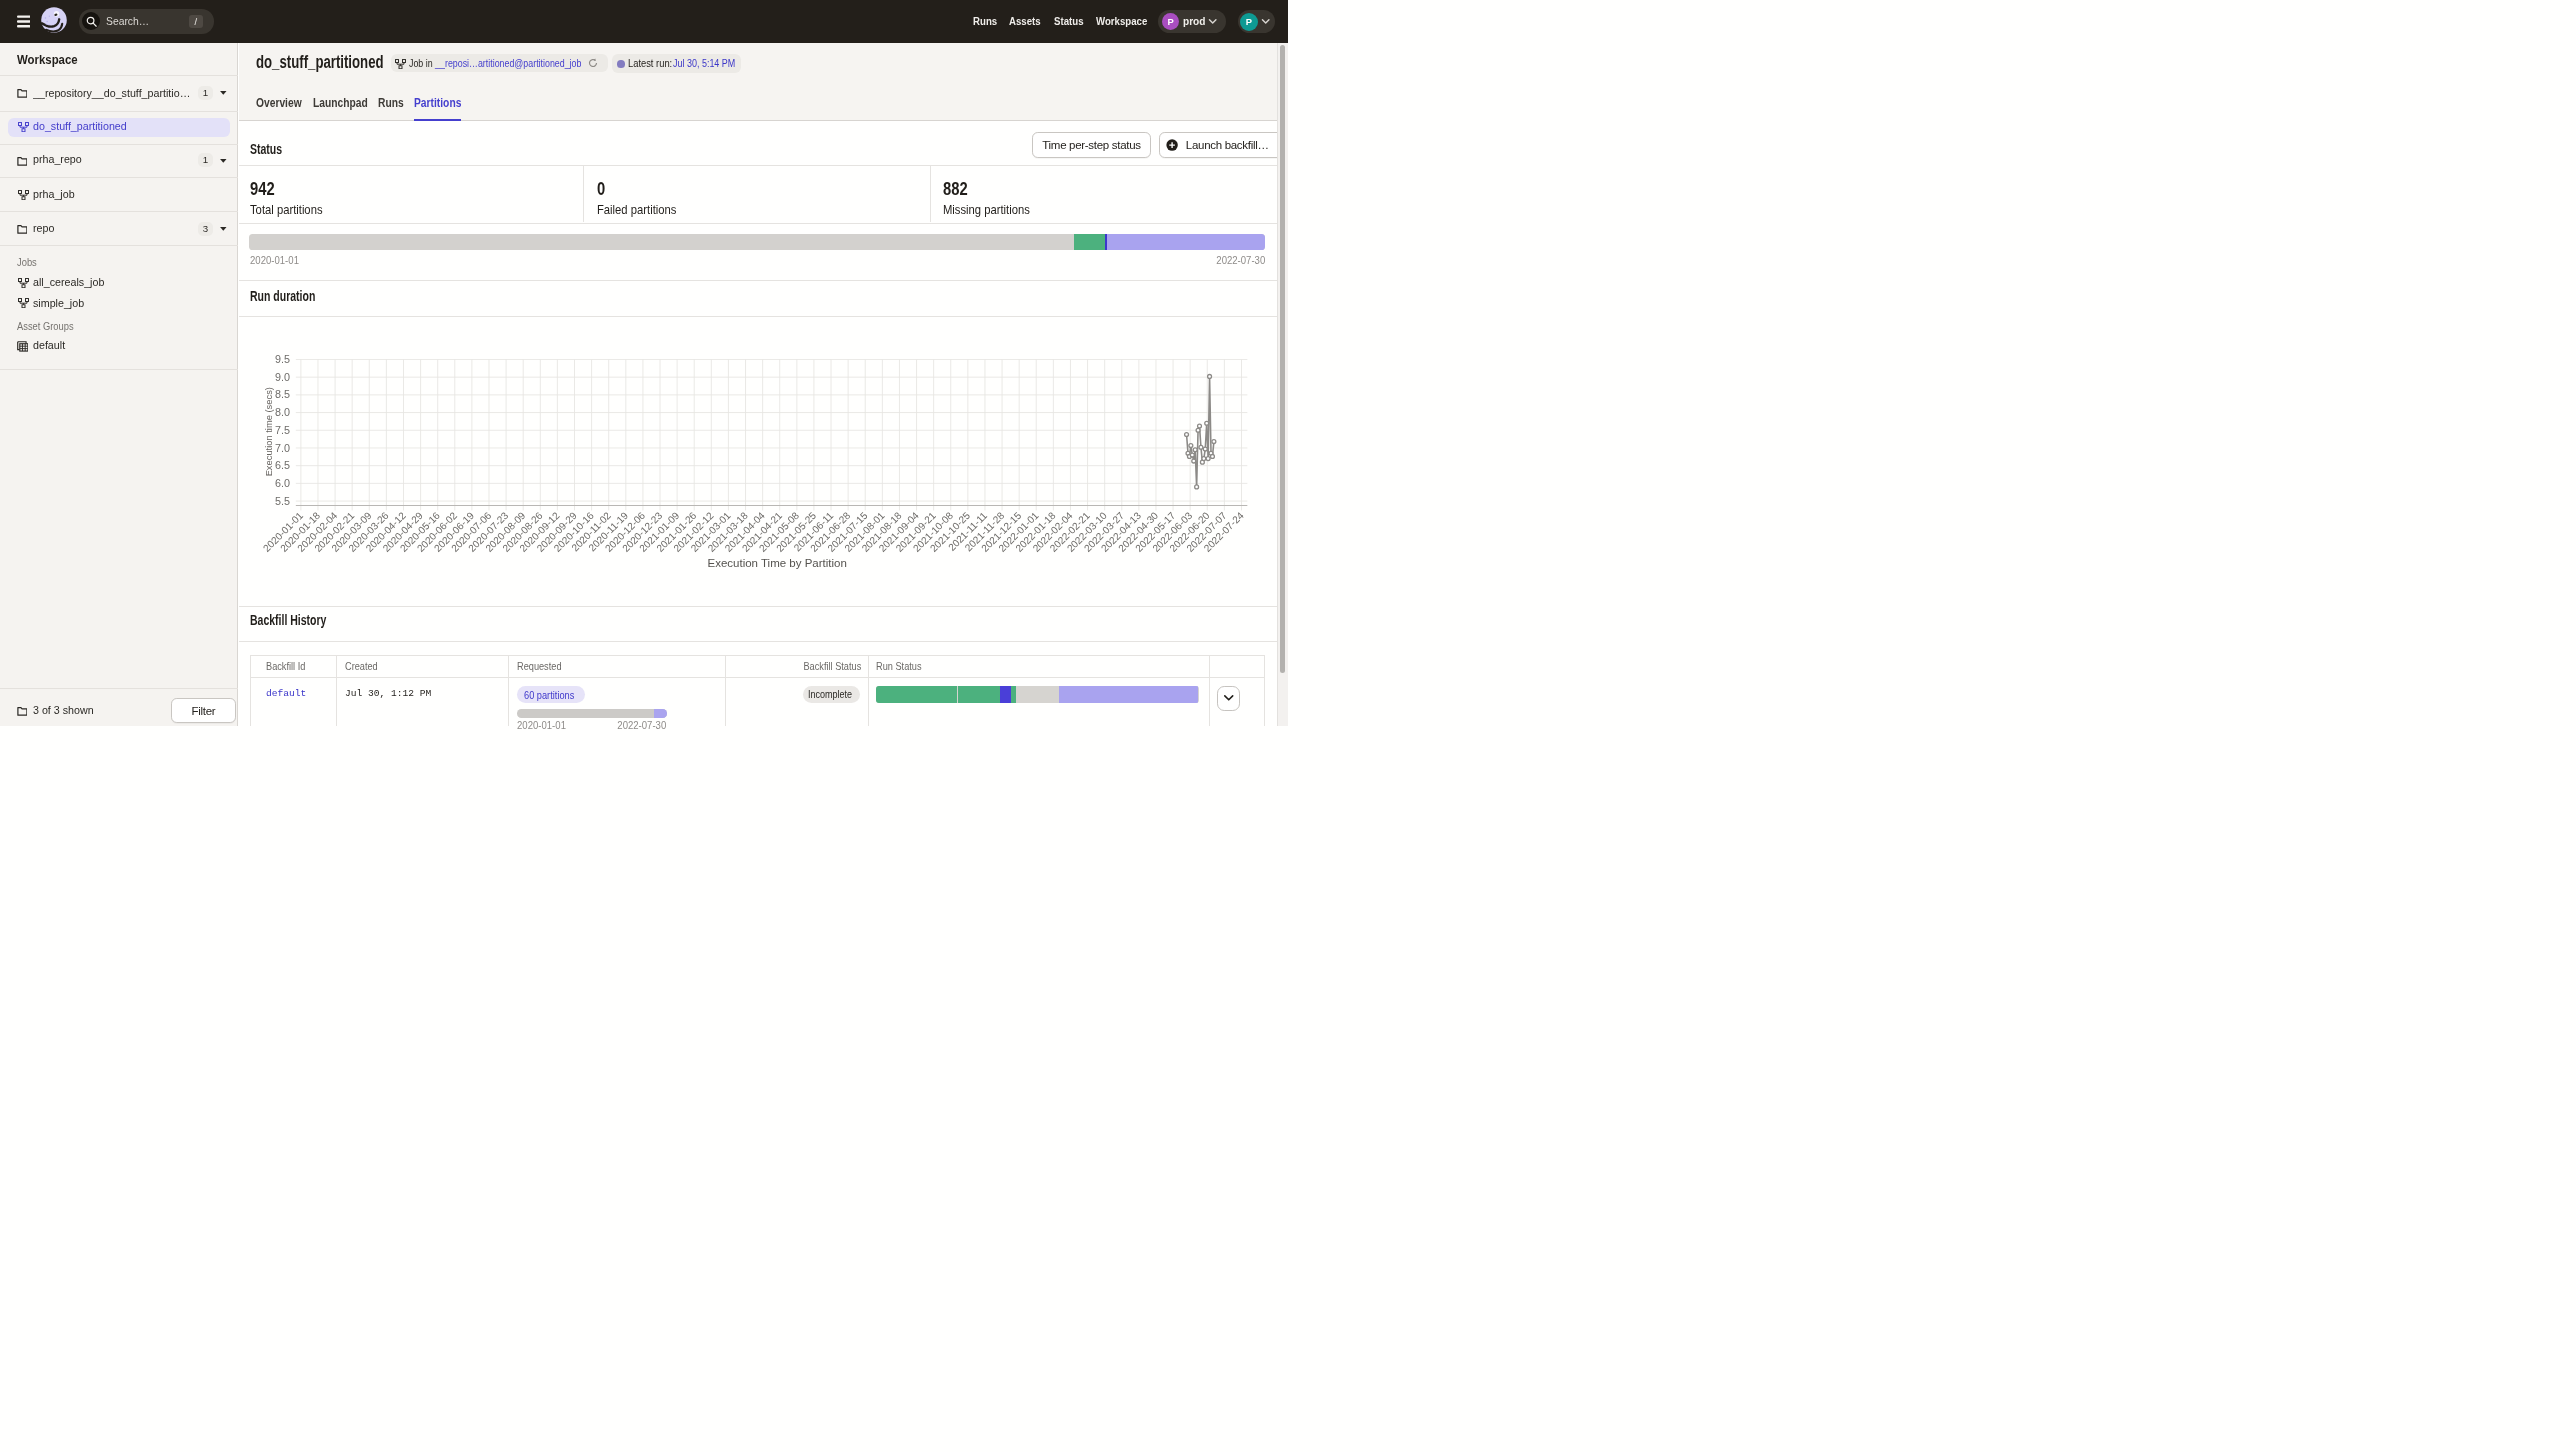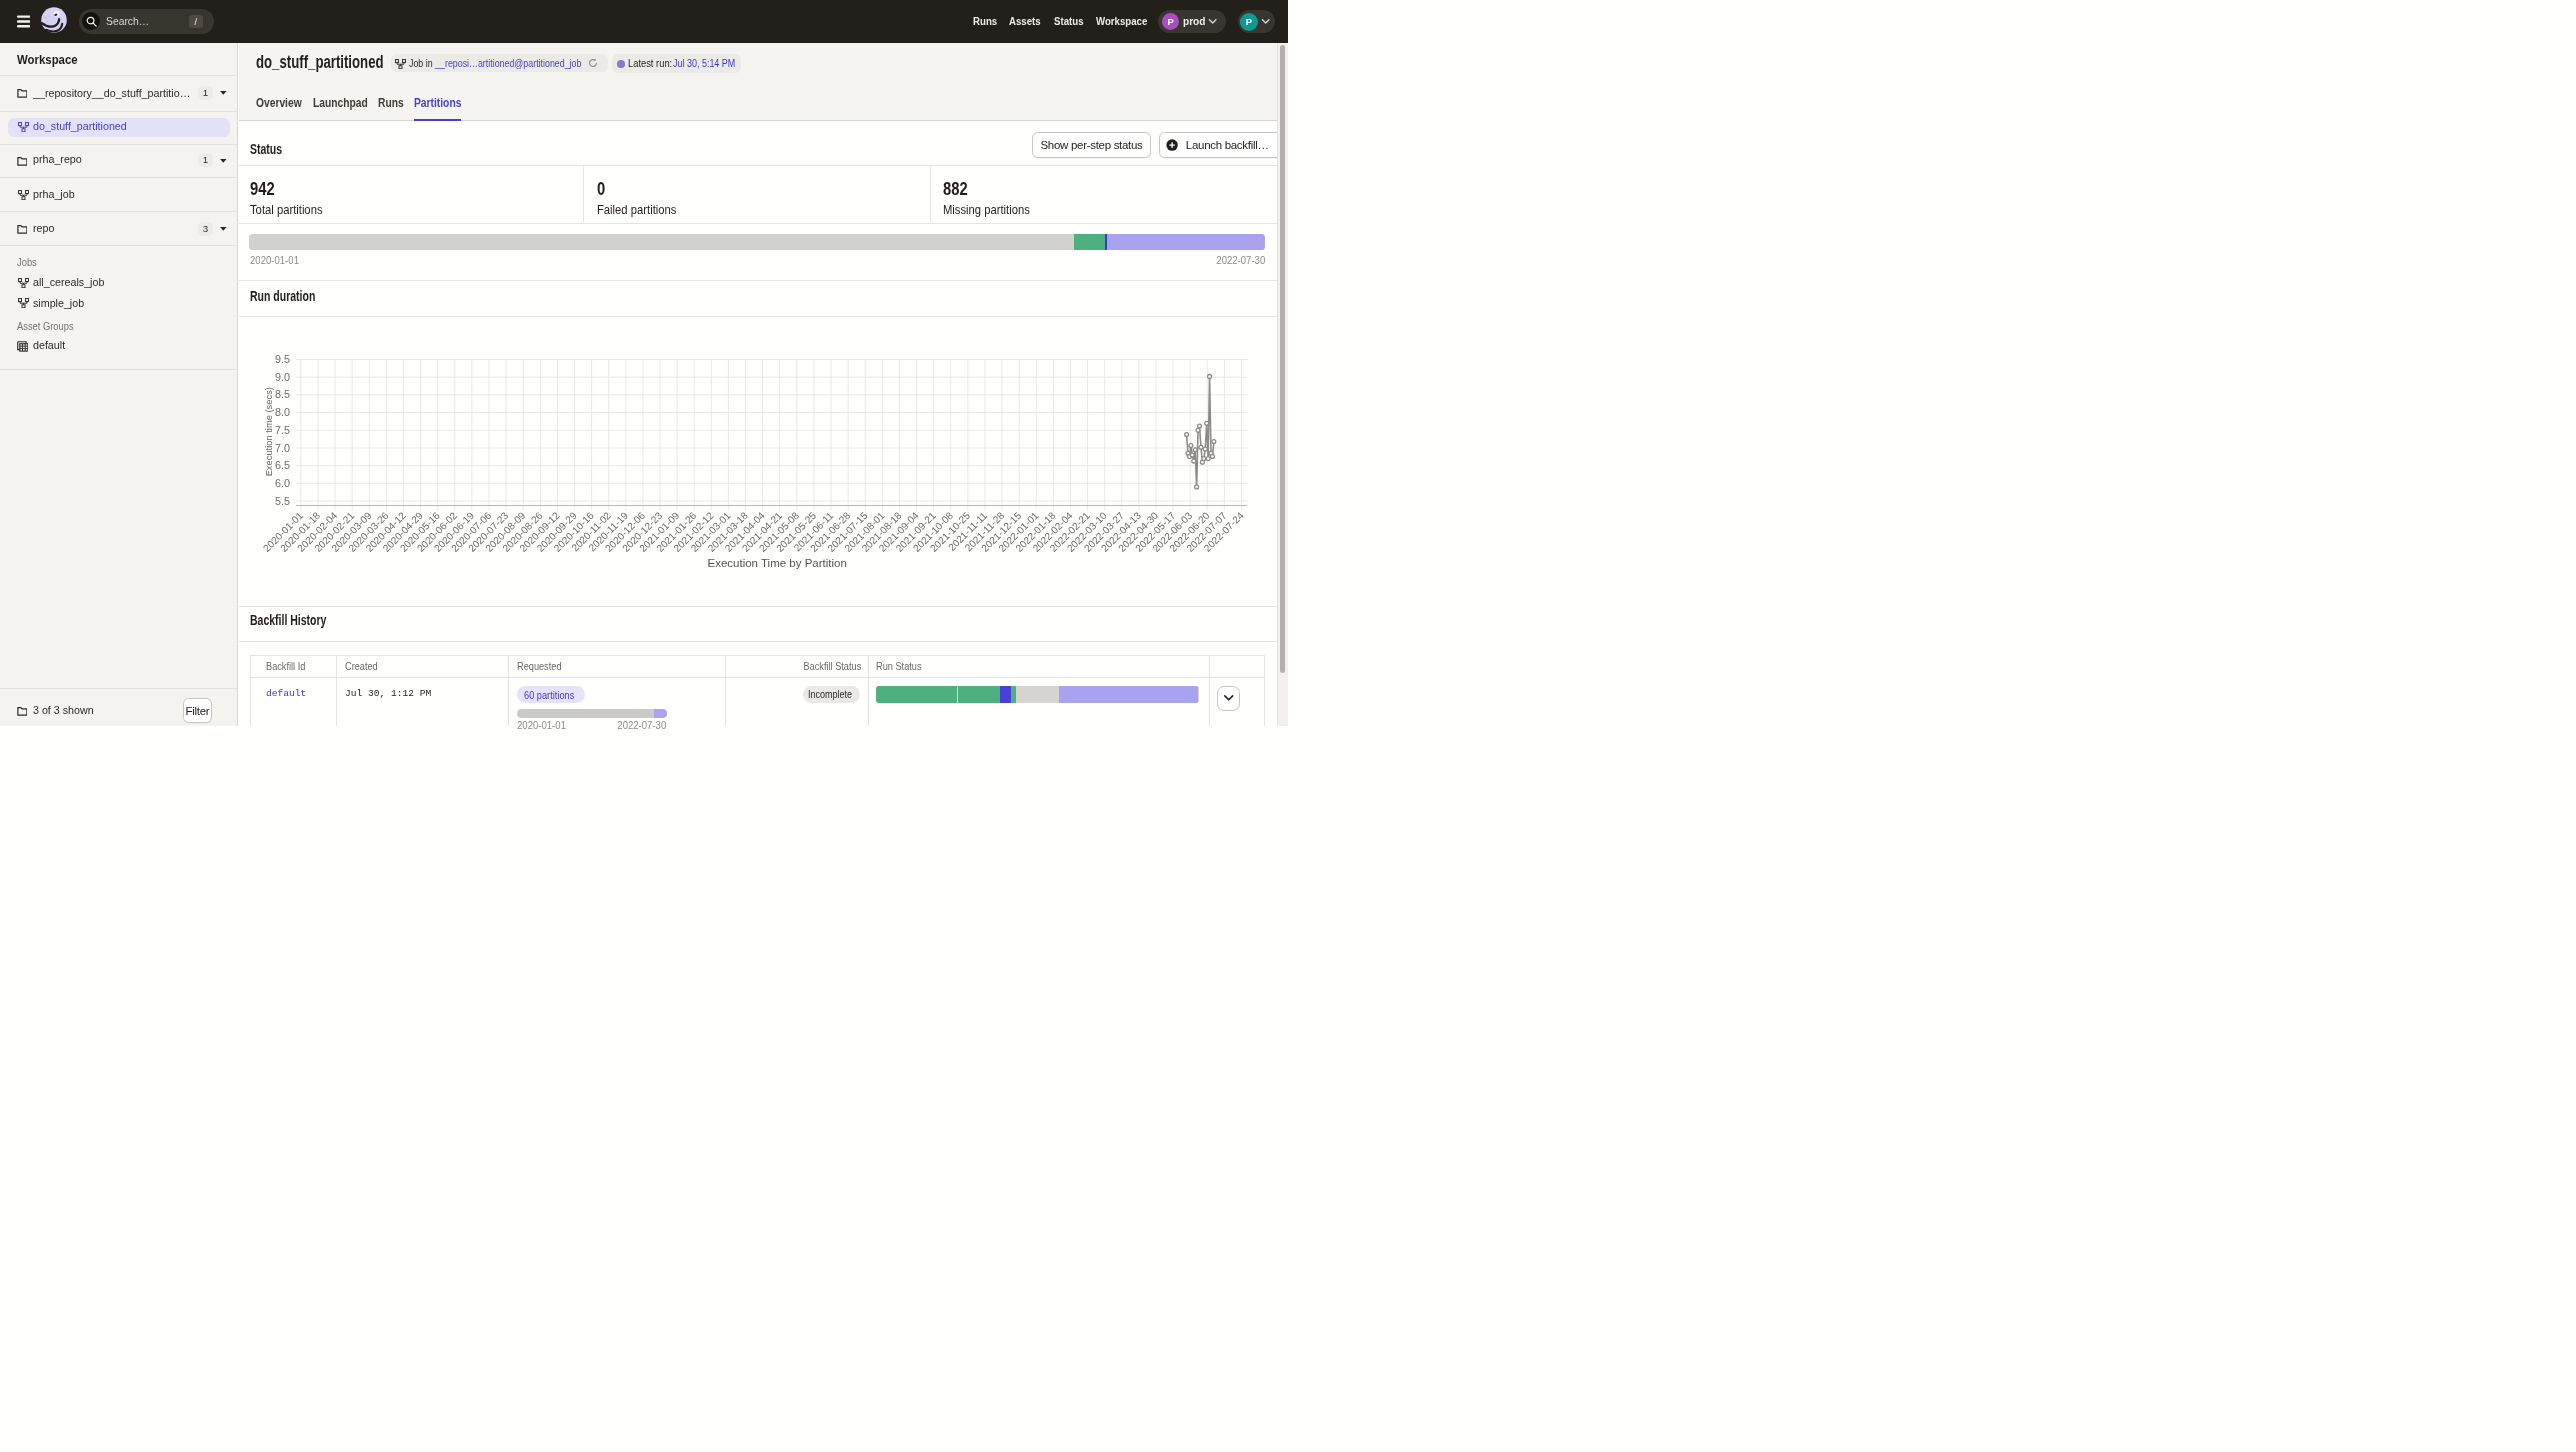--- a/index.html
+++ b/index.html
@@ -132,21 +132,21 @@
  <rect x="3.9" y="3.8" width="11.2" height="10.2" fill="none" stroke="#2b2925" stroke-width="1.6"></rect>
  <path d="M3.9,7.2 L15.1,7.2 M3.9,10.6 L15.1,10.6 M7.6,3.8 L7.6,14 M11.4,3.8 L11.4,14" stroke="#2b2925" stroke-width="1.3"></path>
 </svg>
 <div class="abs" style="left:33px;top:296px;font-size:11.5px;font-weight:400;color:#2b2925;white-space:nowrap;transform:scaleX(0.93);transform-origin:left center;">default</div>
 <div class="sdiv" style="top:326px"></div>
 <div class="sdiv" style="top:645px"></div>
 <svg class="abs" style="left:16.5px;top:663px" width="10.8" height="10" viewBox="0 0 15 14">
  <path d="M1.2,2.2 L5.5,2.2 L7,3.9 L13.8,3.9 L13.8,12.8 L1.2,12.8 z" fill="none" stroke="#2b2925" stroke-width="1.7" stroke-linejoin="round"></path>
 </svg>
 <div class="abs" style="left:33px;top:661px;font-size:11.5px;font-weight:400;color:#2b2925;white-space:nowrap;transform:scaleX(0.93);transform-origin:left center;">3 of 3 shown</div>
-<div class="btn" style="left:183px;top:655px;width:29px;height:25px;line-height:24px">Filter</div>
+<div class="btn" style="left:171px;top:655px;width:65px;height:25px;line-height:24px">Filter</div>
 </div>
 
 <div id="main">
 <div id="mhead"></div>
 <div class="abs" style="left:16.5px;top:9.4px;font-size:17.6px;font-weight:700;color:#211e1a;white-space:nowrap;transform:scaleX(0.75);transform-origin:left center;">do_stuff_partitioned</div>
 <div class="hpill" style="left:152px;top:10.8px;width:217px"></div>
 <svg class="abs" style="left:156px;top:15.5px" width="11" height="10.4" viewBox="0 0 17 16">
  <rect x="0.8" y="0.8" width="4.6" height="4.6" fill="none" stroke="#2b2925" stroke-width="1.5"></rect>
  <rect x="11.6" y="0.8" width="4.6" height="4.6" fill="none" stroke="#2b2925" stroke-width="1.5"></rect>
  <rect x="6.2" y="10.4" width="4.6" height="4.6" fill="none" stroke="#2b2925" stroke-width="1.5"></rect>
@@ -160,21 +160,21 @@
 <div class="hpill" style="left:373px;top:11px;width:129px"></div>
 <div class="abs" style="left:378px;top:17px;width:7.7px;height:7.7px;border-radius:50%;background:#837cc0"></div>
 <div class="abs" style="left:389px;top:10.8px;height:18.7px;line-height:18.7px;font-size:11px;color:#211e1a;white-space:nowrap;transform:scaleX(0.85);transform-origin:left center">Latest run:</div>
 <div class="abs" style="left:434px;top:10.8px;height:18.7px;line-height:18.7px;font-size:11px;color:#3b36c8;white-space:nowrap;transform:scaleX(0.815);transform-origin:left center">Jul 30, 5:14 PM</div>
 <div class="abs" style="left:16.5px;top:52px;font-size:13px;font-weight:700;color:#3e3b37;white-space:nowrap;transform:scaleX(0.79);transform-origin:left center;">Overview</div>
 <div class="abs" style="left:74px;top:52px;font-size:13px;font-weight:700;color:#3e3b37;white-space:nowrap;transform:scaleX(0.79);transform-origin:left center;">Launchpad</div>
 <div class="abs" style="left:139px;top:52px;font-size:13px;font-weight:700;color:#3e3b37;white-space:nowrap;transform:scaleX(0.79);transform-origin:left center;">Runs</div>
 <div class="abs" style="left:175px;top:52px;font-size:13px;font-weight:700;color:#453fce;white-space:nowrap;transform:scaleX(0.79);transform-origin:left center;">Partitions</div>
 <div class="abs" style="left:175px;top:76px;width:47px;height:2.2px;background:#453fce"></div>
 <div class="abs" style="left:10.8px;top:98px;font-size:14px;font-weight:700;color:#211e1a;white-space:nowrap;transform:scaleX(0.75);transform-origin:left center;">Status</div>
-<div class="btn" style="left:793px;top:89px;width:119px">Show per-step status</div>
+<div class="btn" style="left:793px;top:89px;width:119px">Time per-step status</div>
 <div class="btn" style="left:920px;top:89px;width:125px;padding-left:11.5px">Launch backfill…</div>
 <svg class="abs" style="left:927px;top:96px" width="12.2" height="12.2" viewBox="0 0 17 17">
  <circle cx="8.5" cy="8.5" r="8" fill="#211e1a"></circle>
  <path d="M8.5,4.6 L8.5,12.4 M4.6,8.5 L12.4,8.5" stroke="#fff" stroke-width="1.9"></path>
 </svg>
 <div class="hline" style="top:122px"></div>
 <div class="vline" style="left:344px;top:122px;height:57px"></div>
 <div class="vline" style="left:691px;top:122px;height:57px"></div>
 <div class="abs" style="left:11px;top:136px;font-size:17.6px;font-weight:700;color:#211e1a;white-space:nowrap;transform:scaleX(0.84);transform-origin:left center;">942</div>
 <div class="abs" style="left:11px;top:159px;font-size:13px;font-weight:400;color:#211e1a;white-space:nowrap;transform:scaleX(0.865);transform-origin:left center;">Total partitions</div>

